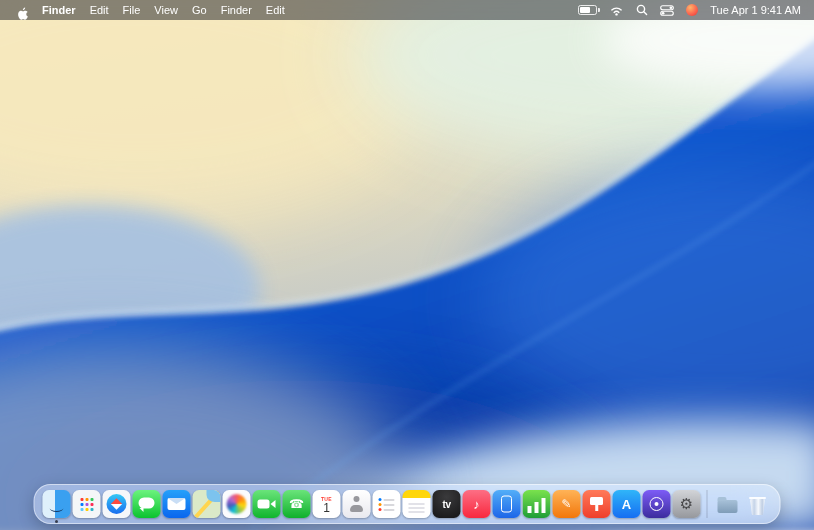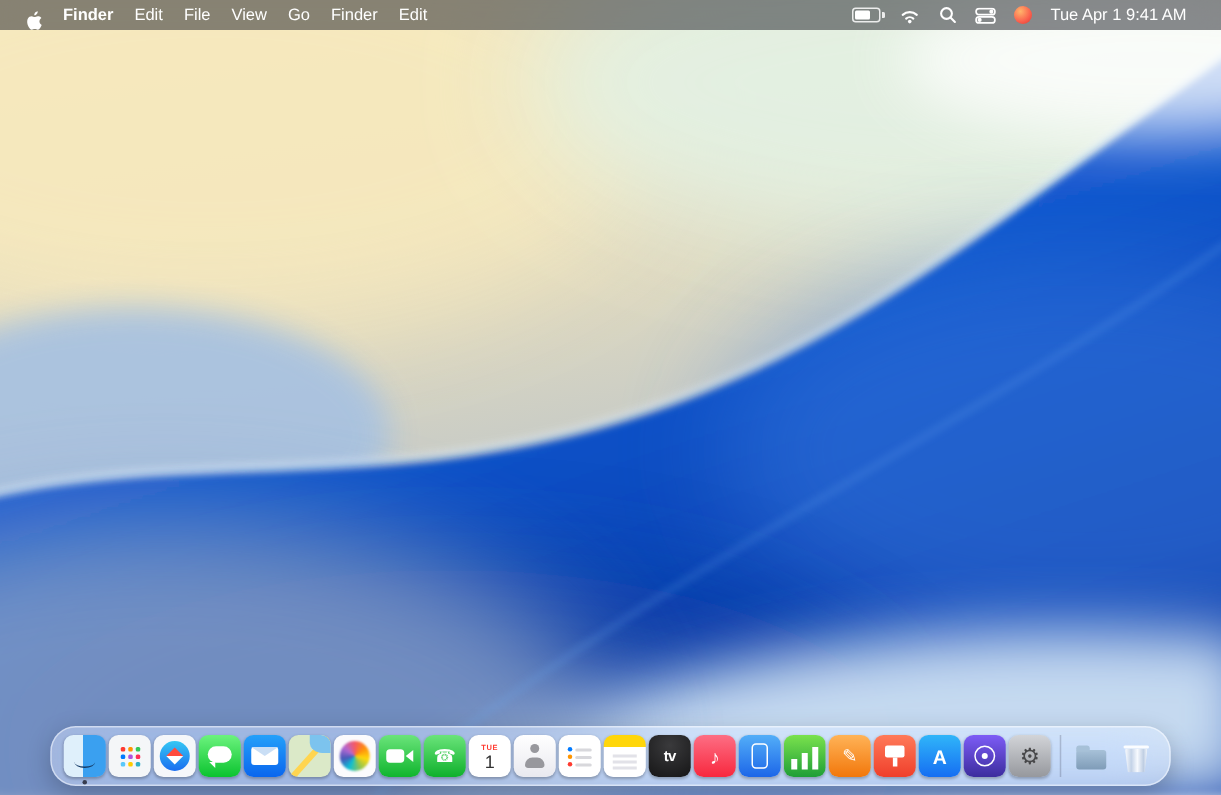--- a/index.html
+++ b/index.html
@@ -13,21 +13,21 @@
 
   
   .menu-bar{
     position:absolute;top:0;left:0;right:0;height:20px;z-index:20;
     display:flex;align-items:center;justify-content:space-between;
     background:rgba(44,46,52,0.55);
     -webkit-backdrop-filter:blur(12px);backdrop-filter:blur(12px);
     color:#fff;font-size:11px;
   }
   .mb-left{display:flex;align-items:flex-end;gap:14px;padding-left:16px;}
-  .mb-right{display:flex;align-items:center;gap:12px;padding-right:23px;}
+  .mb-right{display:flex;align-items:center;gap:12px;padding-right:13px;}
   .mb-item{cursor:default;white-space:nowrap;line-height:20px;}
   .mb-item.bold{font-weight:700;}
   .apple-wrap{display:flex;align-items:center;}
   .apple-wrap svg{display:block;}
   
   .battery{position:relative;width:17px;height:8px;border:1px solid rgba(255,255,255,.85);border-radius:2.5px;display:inline-block;}
   .battery::before{content:"";position:absolute;left:1px;top:1px;bottom:1px;width:10px;background:#fff;border-radius:1px;}
   .battery::after{content:"";position:absolute;right:-3.5px;top:2px;width:2px;height:4px;background:rgba(255,255,255,.85);border-radius:0 1px 1px 0;}
   .siri-dot{width:12px;height:12px;border-radius:50%;display:inline-block;
     background:radial-gradient(circle at 35% 30%, #ffb56b, #fa5f4d 60%, #d93a30);}

